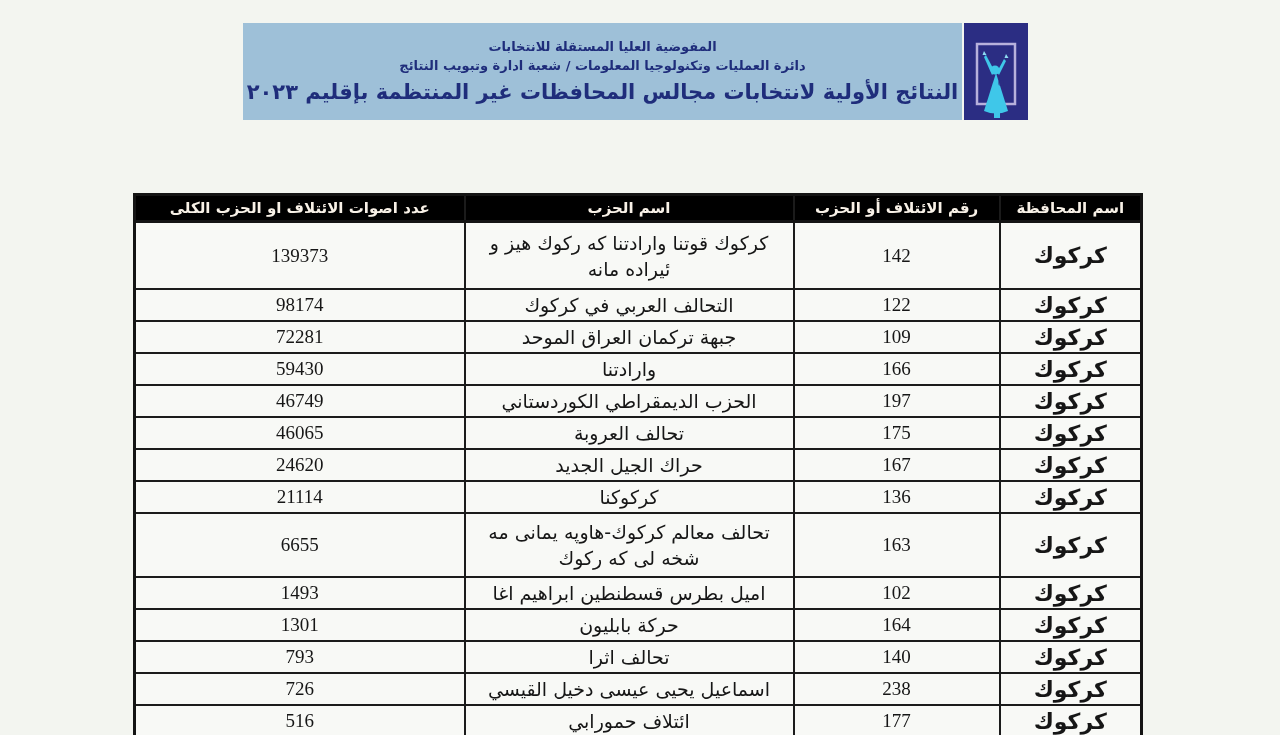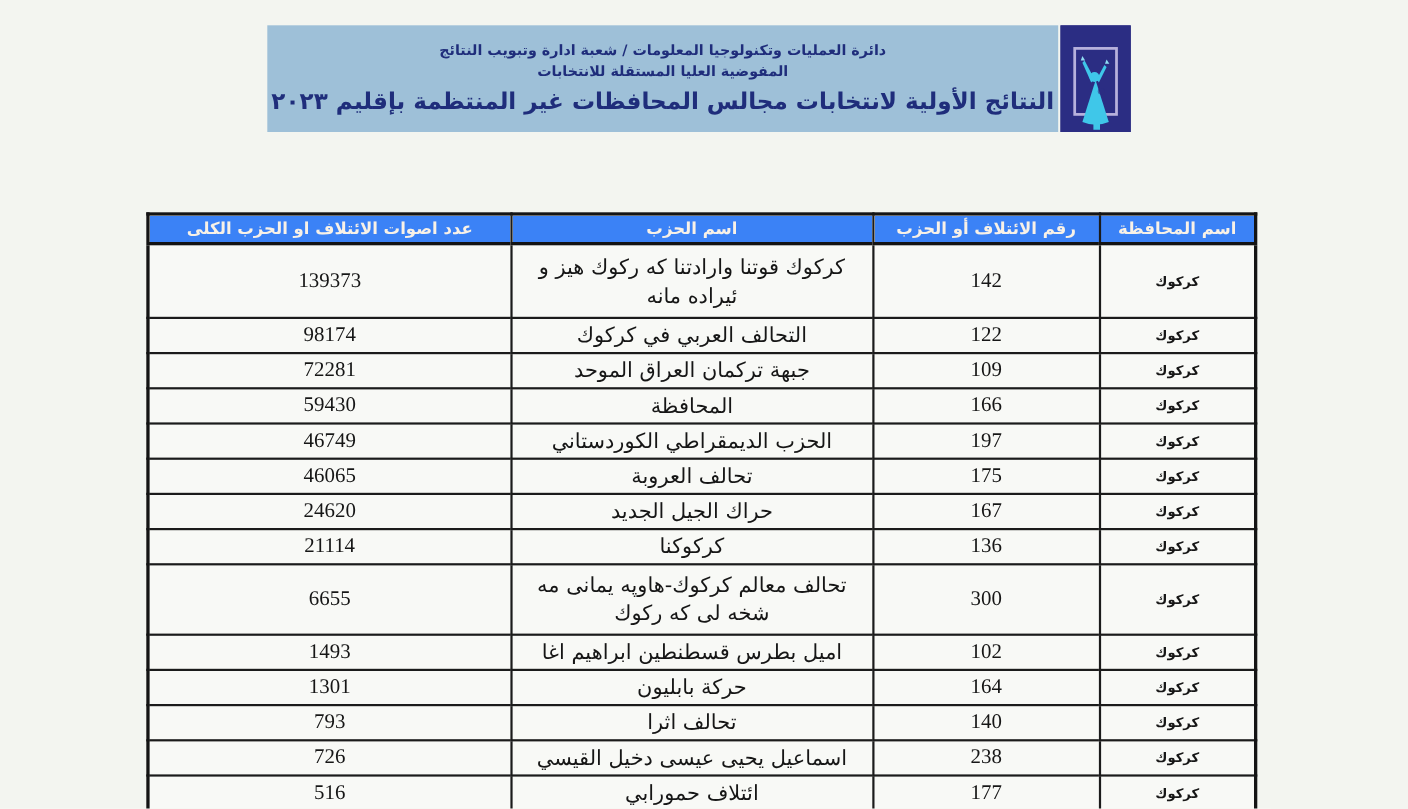--- a/index.html
+++ b/index.html
@@ -42,44 +42,44 @@
   }
   table.results th, table.results td {
     border: 2px solid #1b1b1b;
     text-align: center; vertical-align: middle;
     padding: 1px 6px;
     color: #161616;
     overflow: hidden;
   }
   table.results { border: 3px solid #141414; }
   table.results th {
-    background: #3b82f6;
+    background: #000000;
     color: #f8f1e7;
     font-size: 15px; font-weight: bold;
     height: 22px;
     border-bottom: 3px solid #141414;
   }
-  td.col-gov   { font-size: 12px; font-weight: bold; }
+  td.col-gov   { font-size: 22px; font-weight: bold; }
   td.col-num   { font-family: "Liberation Serif", "DejaVu Serif", serif; font-size: 19px; }
   td.col-party { font-size: 19px; line-height: 26px; white-space: pre-line; }
   td.col-votes { font-family: Liberation Serif, serif; font-size: 19px; }
 
   tbody td { height: 28px; }
   tbody tr:nth-child(1) td  { height: 63px; }
   tbody tr:nth-child(9) td  { height: 60px; }
   tbody tr:nth-child(15) td { height: 54px; }
 </style>
 </head>
 <body>
 
 <div class="stage">
 
   <div class="banner">
+    <div class="line-small">المفوضية العليا المستقلة للانتخابات</div>
     <div class="line-small">دائرة العمليات وتكنولوجيا المعلومات / شعبة ادارة وتبويب النتائج</div>
-    <div class="line-small">المفوضية العليا المستقلة للانتخابات</div>
     <div class="line-big">النتائج الأولية لانتخابات مجالس المحافظات غير المنتظمة بإقليم ٢٠٢٣</div>
   </div>
 
   <div class="logo-box">
     <svg viewBox="0 0 64 97" xmlns="http://www.w3.org/2000/svg">
       <rect x="0" y="0" width="64" height="97" fill="#2b2d83"></rect>
       <rect x="13" y="21" width="38" height="60" fill="none" stroke="#b7b1dc" stroke-width="2.5"></rect>
 
       <path d="M32 50 L20 88 Q32 93 44 88 Z" fill="#3fc7e9"></path>
       <circle cx="31" cy="47" r="4.5" fill="#3fc7e9"></circle>
@@ -124,21 +124,21 @@
           </tr>
           <tr>
             <td class="col-gov">كركوك</td>
             <td class="col-num">109</td>
             <td class="col-party">جبهة تركمان العراق الموحد</td>
             <td class="col-votes">72281</td>
           </tr>
           <tr>
             <td class="col-gov">كركوك</td>
             <td class="col-num">166</td>
-            <td class="col-party">المحافظة</td>
+            <td class="col-party">وارادتنا</td>
             <td class="col-votes">59430</td>
           </tr>
           <tr>
             <td class="col-gov">كركوك</td>
             <td class="col-num">197</td>
             <td class="col-party">الحزب الديمقراطي الكوردستاني</td>
             <td class="col-votes">46749</td>
           </tr>
           <tr>
             <td class="col-gov">كركوك</td>
@@ -153,21 +153,21 @@
             <td class="col-votes">24620</td>
           </tr>
           <tr>
             <td class="col-gov">كركوك</td>
             <td class="col-num">136</td>
             <td class="col-party">كركوكنا</td>
             <td class="col-votes">21114</td>
           </tr>
           <tr>
             <td class="col-gov">كركوك</td>
-            <td class="col-num">300</td>
+            <td class="col-num">163</td>
             <td class="col-party">تحالف معالم كركوك-هاوپه يمانى مه
 شخه لى كه ركوك</td>
             <td class="col-votes">6655</td>
           </tr>
           <tr>
             <td class="col-gov">كركوك</td>
             <td class="col-num">102</td>
             <td class="col-party">اميل بطرس قسطنطين ابراهيم اغا</td>
             <td class="col-votes">1493</td>
           </tr>

